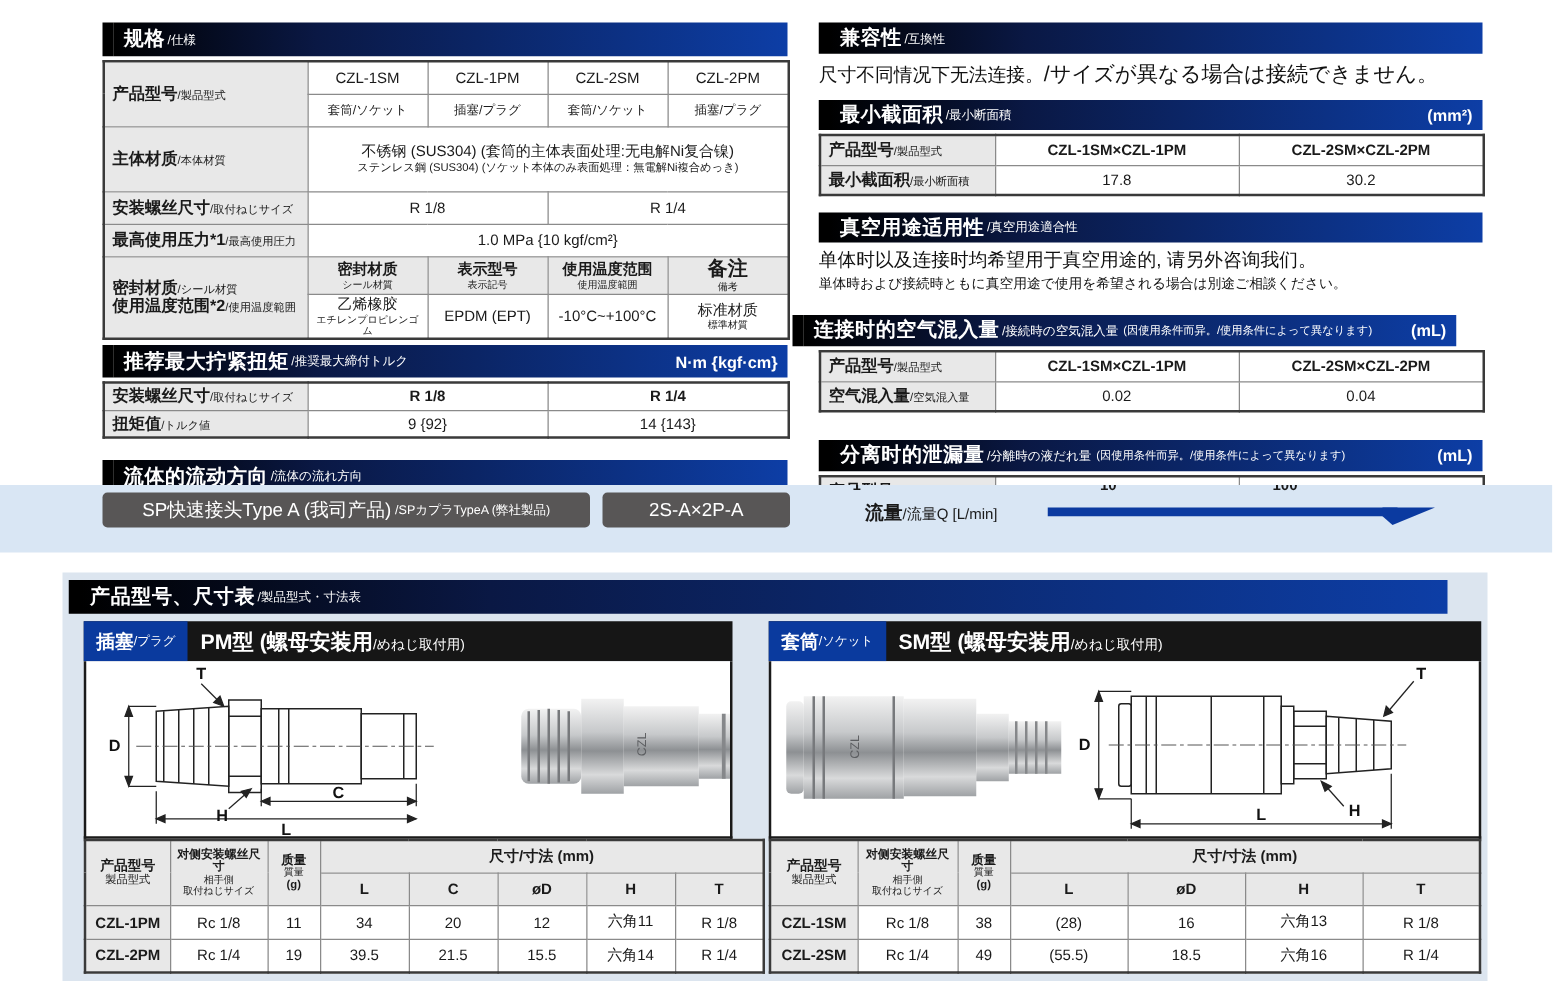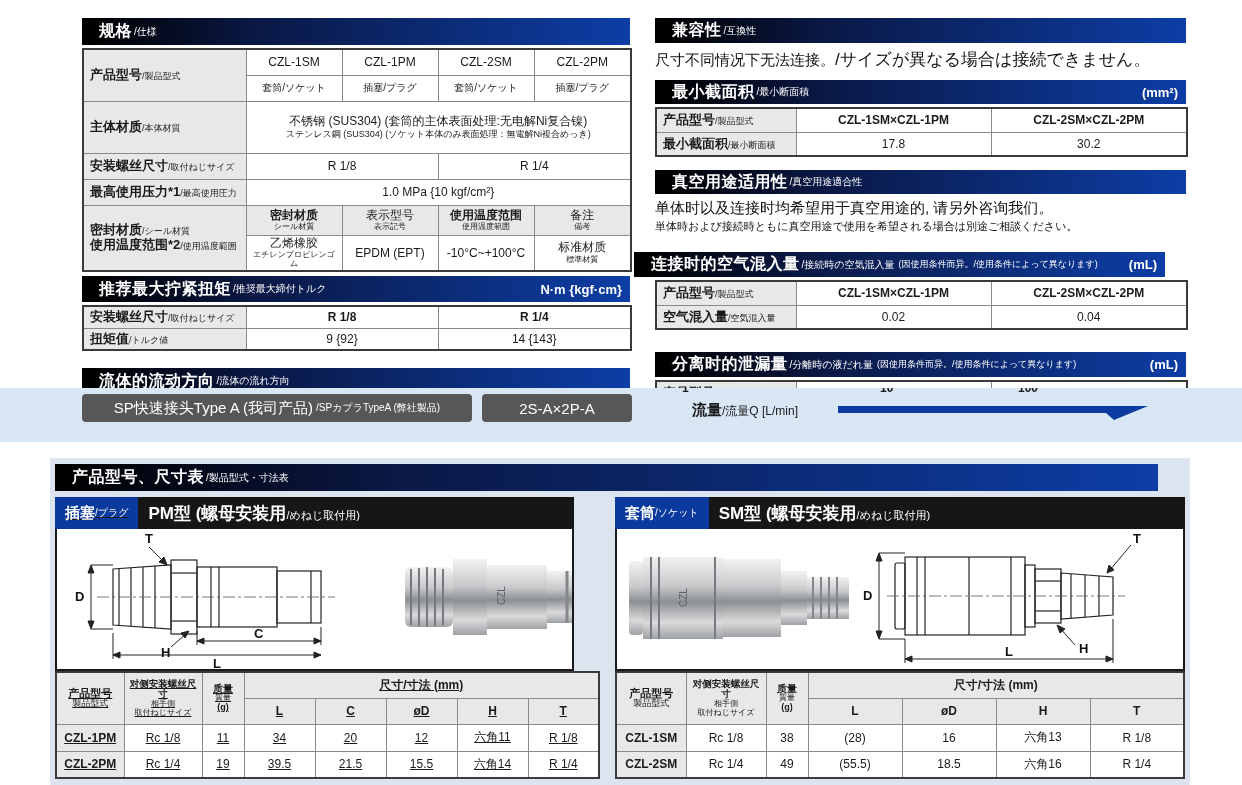--- a/index.html
+++ b/index.html
@@ -123,29 +123,29 @@
     <tr style="height:30px">
       <td class="lbl two-line" rowspan="2">
         <div><span class="cn">密封材质</span><span class="jp">/シール材質</span></div>
         <div><span class="cn">使用温度范围*2</span><span class="jp">/使用温度範囲</span></div>
       </td>
       <td class="gray two-line">
         <div style="font-size:12px;font-weight:600">密封材质</div>
         <div style="font-size:8px">シール材質</div>
       </td>
       <td class="gray two-line">
-        <div style="font-size:12px;font-weight:400">表示型号</div>
+        <div style="font-size:12px;font-weight:700">表示型号</div>
         <div style="font-size:8px">表示記号</div>
       </td>
       <td class="gray two-line">
         <div style="font-size:12px;font-weight:600">使用温度范围</div>
         <div style="font-size:8px">使用温度範囲</div>
       </td>
       <td class="gray two-line">
-        <div style="font-size:12px;font-weight:400">备注</div>
+        <div style="font-size:16px;font-weight:700">备注</div>
         <div style="font-size:8px">備考</div>
       </td>
     </tr>
     <tr style="height:32px">
       <td class="two-line">
         <div style="font-size:12px">乙烯橡胶</div>
         <div style="font-size:8px">エチレンプロピレンゴム</div>
       </td>
       <td>EPDM (EPT)</td>
       <td>-10°C~+100°C</td>
@@ -310,21 +310,21 @@
       <polygon points="268,10 310,10 276,24 268,17" fill="#0b3aa0"></polygon>
     </svg>
   </div>
 
   <div id="dims-panel">
     <div class="secbar" style="left:5px; top:6px; width:1103px; height:27px;">
       <span class="t">产品型号、尺寸表</span>
       <span class="tj">/製品型式・寸法表</span>
     </div>
 
-    <div class="sub-panel" style="left:5px; width:519px;text-decoration:underline;">
+    <div class="sub-panel" style="left:17px; width:519px;">
       <div class="sub-bar">
         <div class="sub-tag">
           <span class="cn">插塞</span>
             <span class="jp">/プラグ</span>
         </div>
         <div class="sub-title">
           <span class="cn2">PM型 (螺母安装用</span><span class="jp2">/めねじ取付用)</span>
         </div>
       </div>
       <div class="draw-area">

